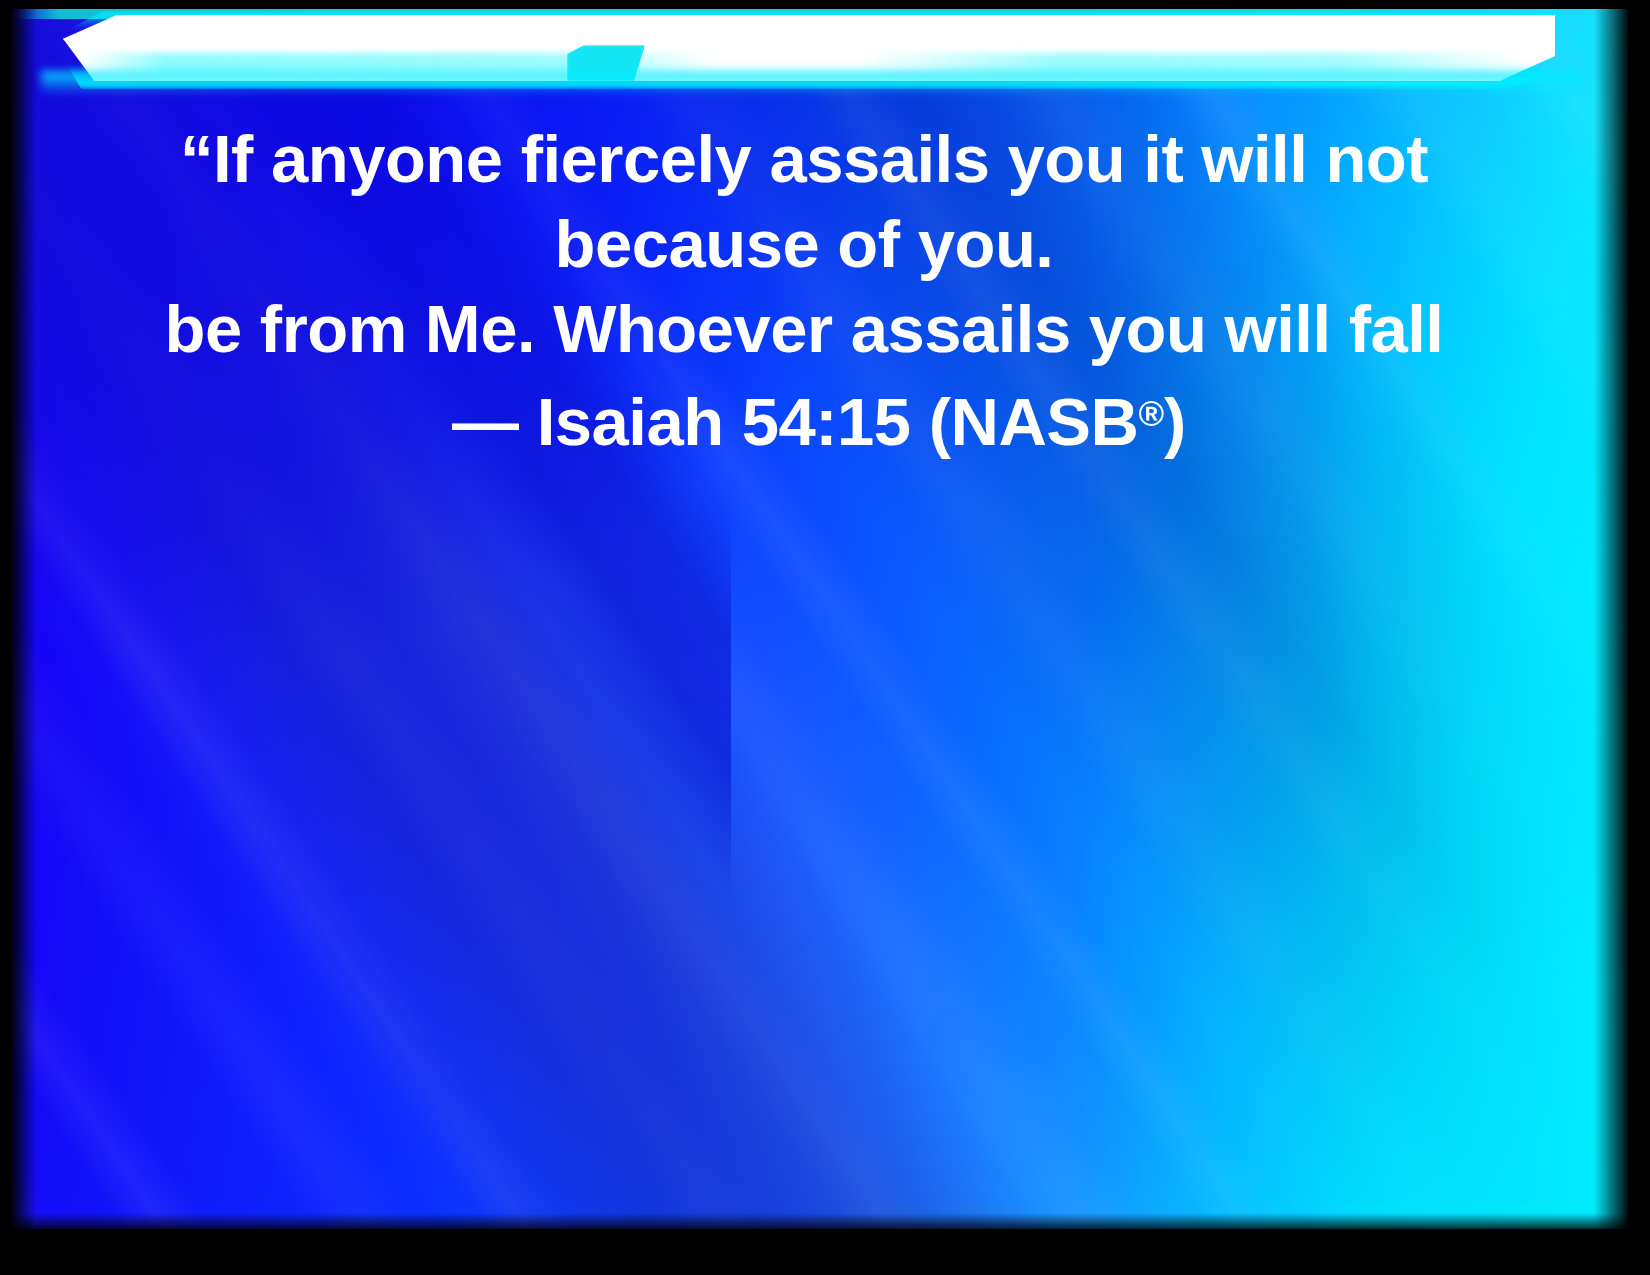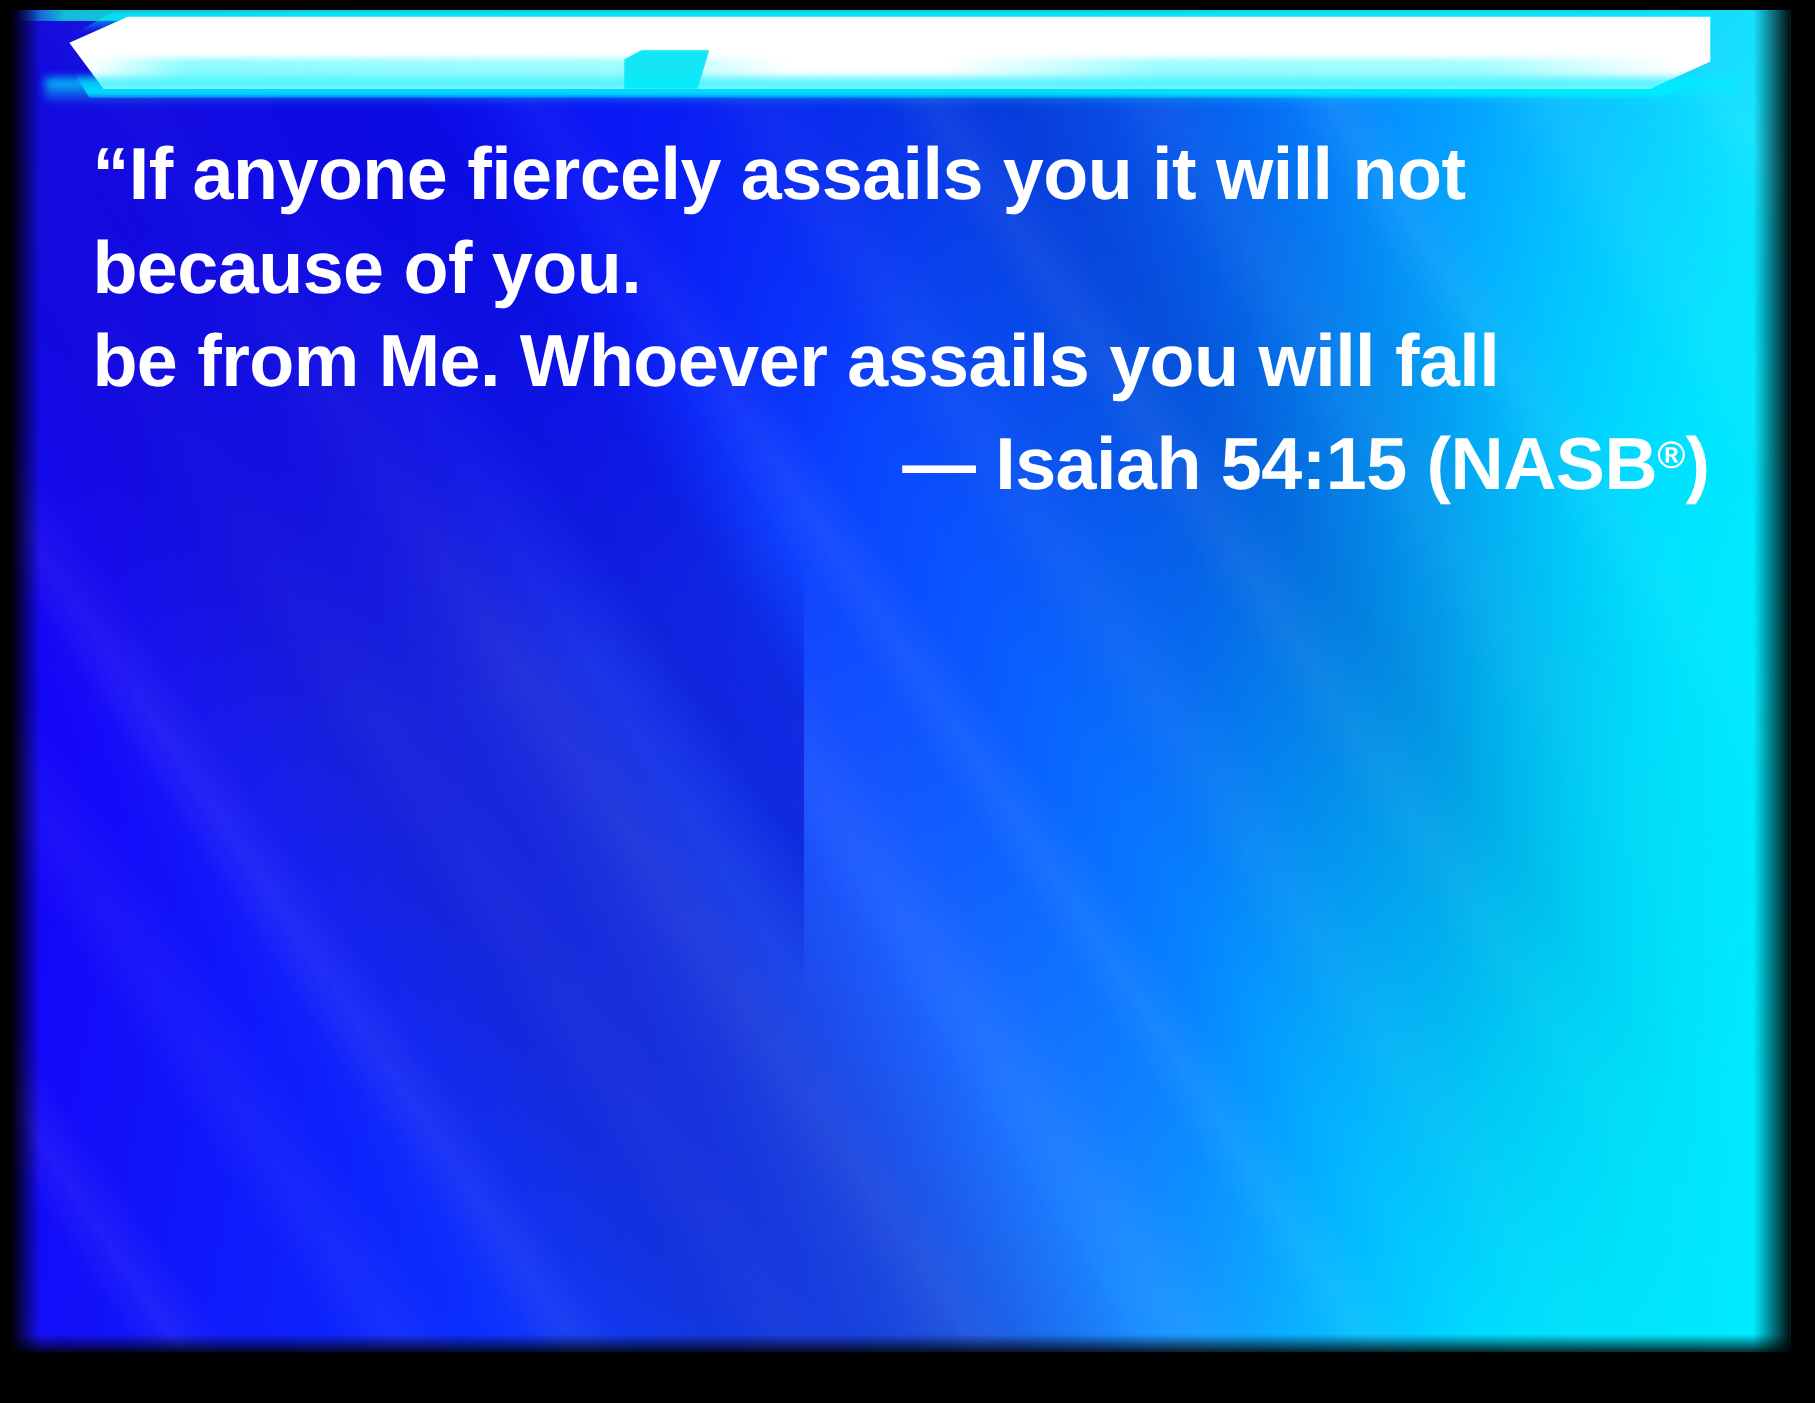--- a/index.html
+++ b/index.html
@@ -235,27 +235,28 @@
     z-index: 20;
   }
   .verse-line {
     color: #ffffff;
     font-family: "Liberation Sans", sans-serif;
     font-weight: bold;
     font-size: 67px;
     line-height: 85px;
     letter-spacing: -0.5px;
     white-space: nowrap;
+    text-align: center;
   }
   .attribution {
     position: absolute;
     left: 84px;
     top: 371px;
     width: 1470px;
-    text-align: right;
+    text-align: center;
     color: #ffffff;
     font-family: "Liberation Sans", sans-serif;
     font-weight: bold;
     font-size: 67px;
     line-height: 85px;
     letter-spacing: -0.5px;
     z-index: 20;
     white-space: nowrap;
   }
   .attribution sup {

